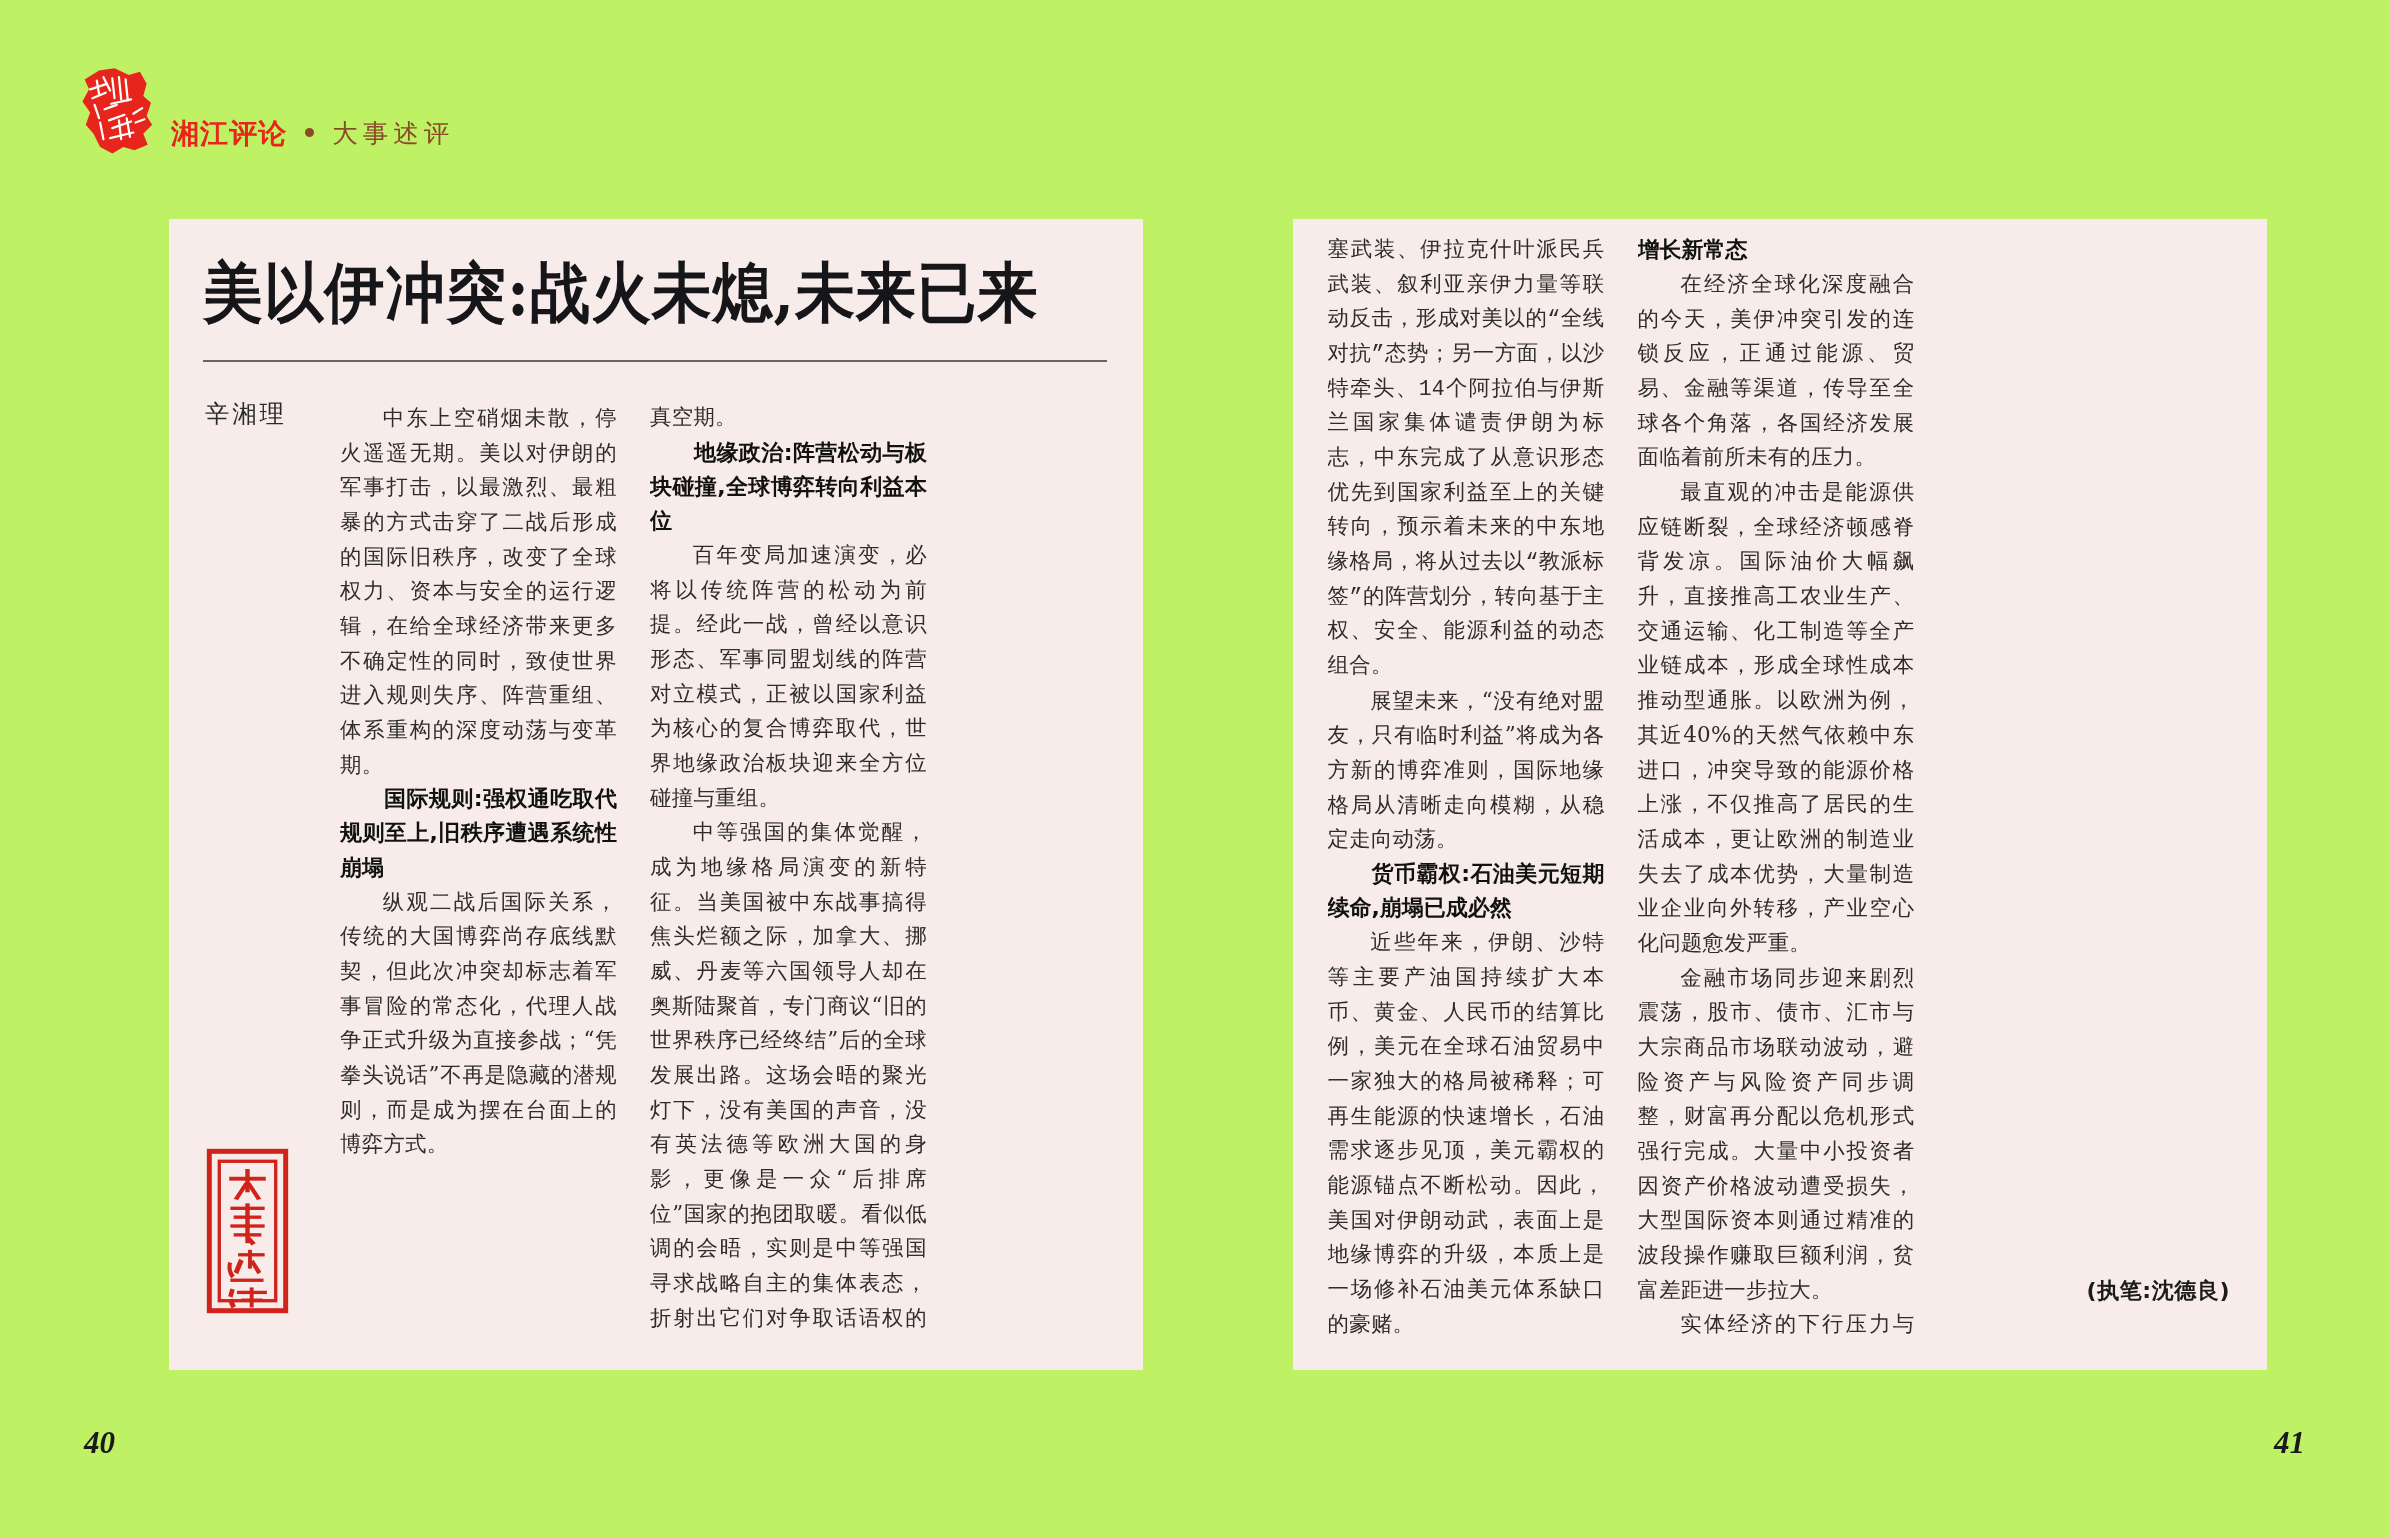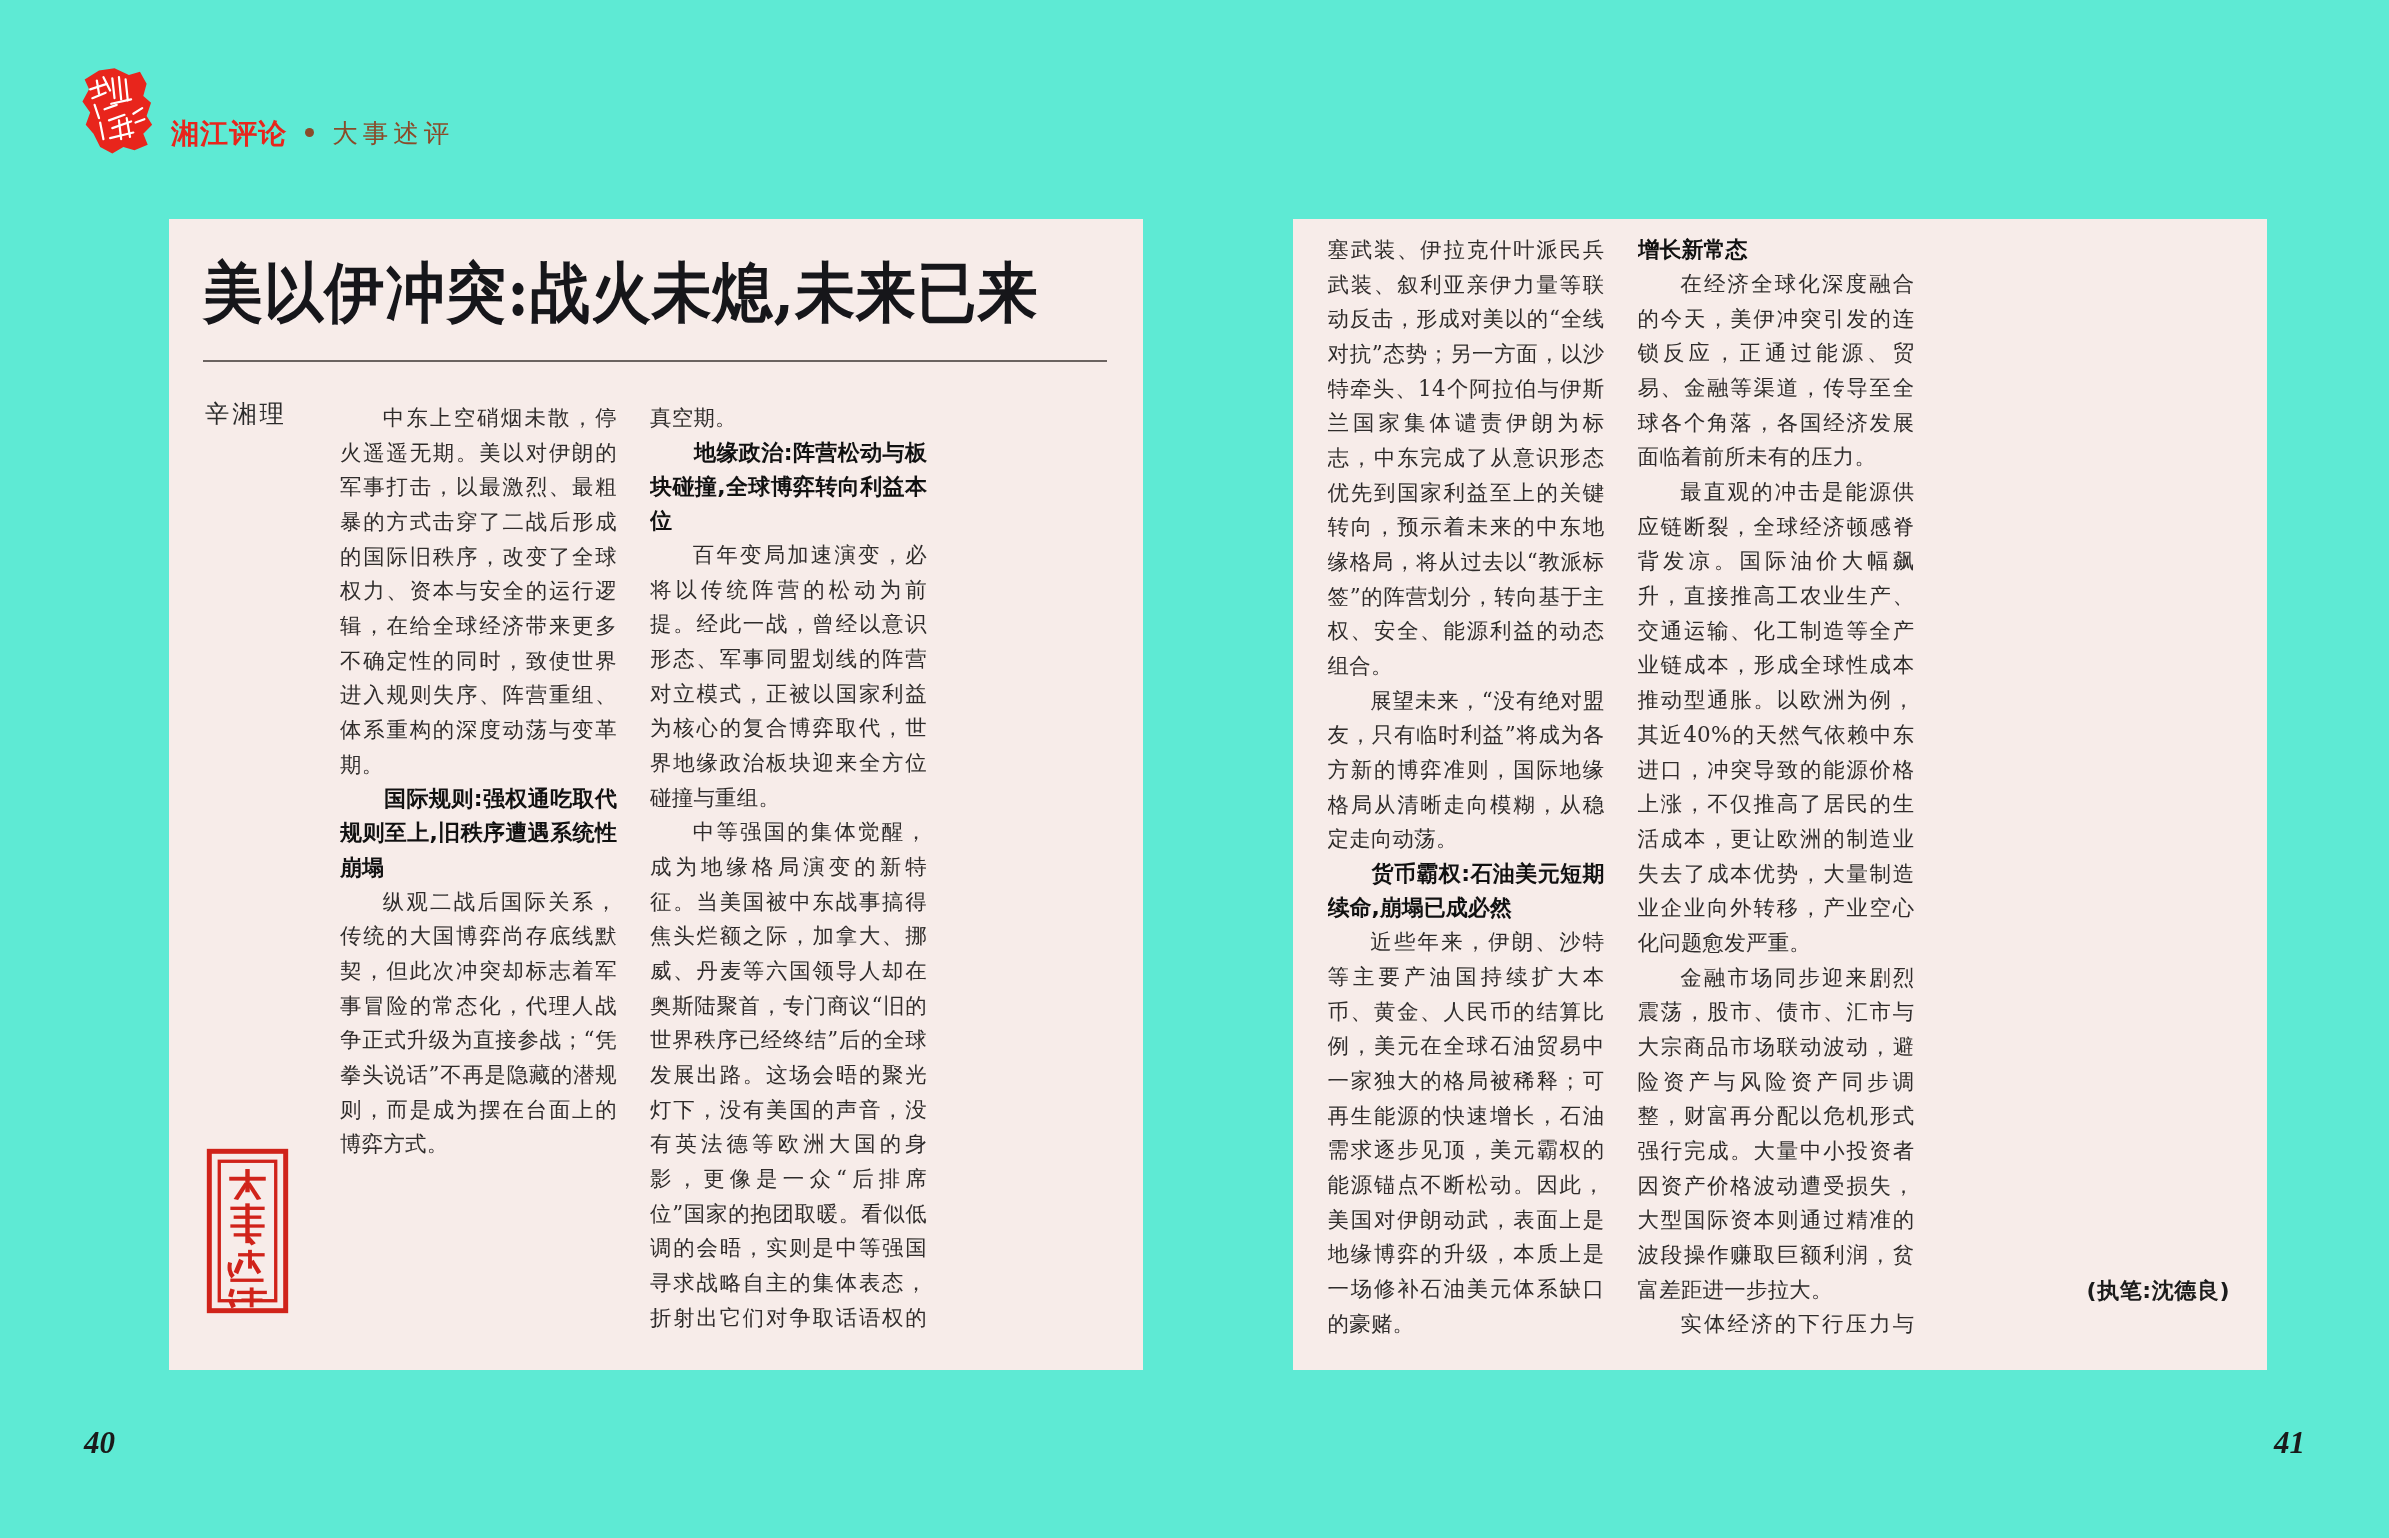--- a/index.html
+++ b/index.html
@@ -4,21 +4,21 @@
 <style>
   html,body{margin:0;padding:0;}
   body{
     width:2389px;height:1539px;
     background:#ffffff;
     font-family:"Liberation Serif","DejaVu Serif",serif;
     overflow:hidden;
     position:relative;
   }
   .spread{position:absolute;inset:0;display:flex;}
-  .page{position:relative;width:1195px;height:1539px;background:#5eead4;}
+  .page{position:relative;width:1195px;height:1539px;background:#bef264;}
 
   
   .masthead{position:absolute;left:78px;top:67px;display:flex;align-items:flex-end;gap:10px;}
   .seal-logo{
     width:83px;height:89px;position:relative;flex:none;
     filter:none;
   }
   .seal-logo svg{display:block;}
   .masthead-words{display:flex;align-items:center;gap:14.4px;padding-bottom:7.8px;}
   .mh-red{
@@ -69,21 +69,21 @@
     font-family:"DejaVu Serif","Liberation Serif",serif;
     font-size:21.4px;
     line-height:1.62;
     color:#2f2c2b;
     text-align:justify;
     text-justify:inter-character;
     letter-spacing:0.3px;
     overflow:hidden;
   }
   .col p{margin:0;text-indent:2em;}
-  .col p.cont{text-indent:0;}
+  .col p.cont{text-indent:0;font-family:Liberation Mono, monospace;}
   .col h3{
     margin:0;
     font-family:"DejaVu Sans","Liberation Sans",sans-serif;
     font-weight:bold;
     font-size:22px;
     letter-spacing:0px;
     line-height:1.55;
     color:#111;
     text-indent:2em;
     text-align:justify;

